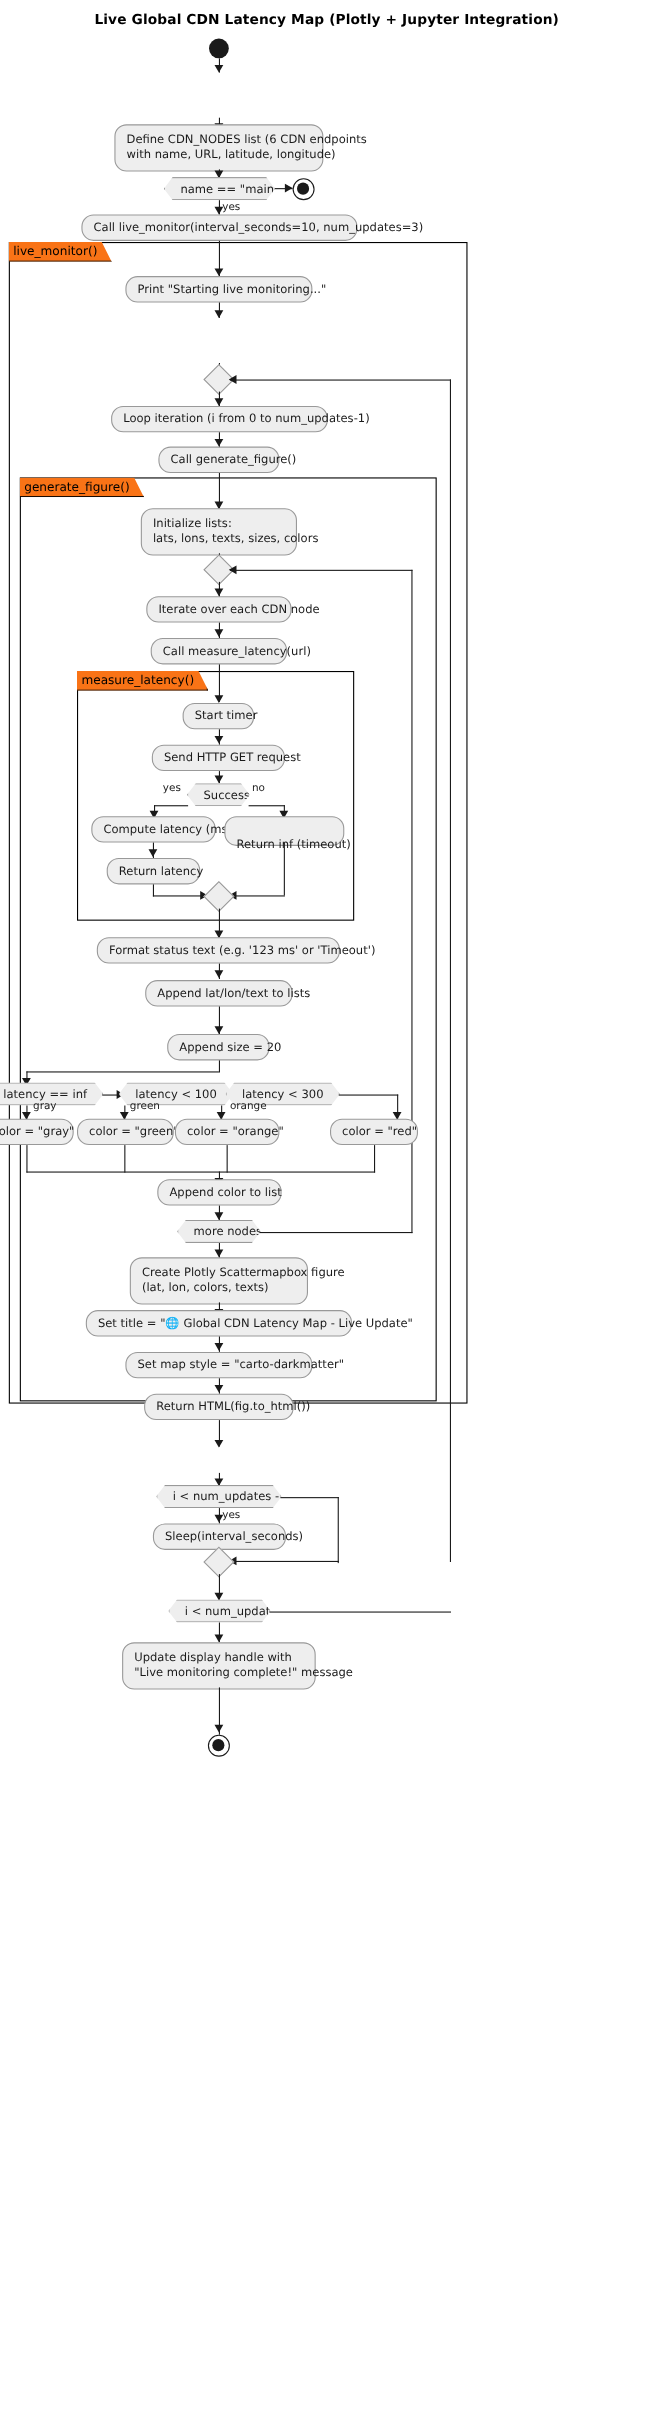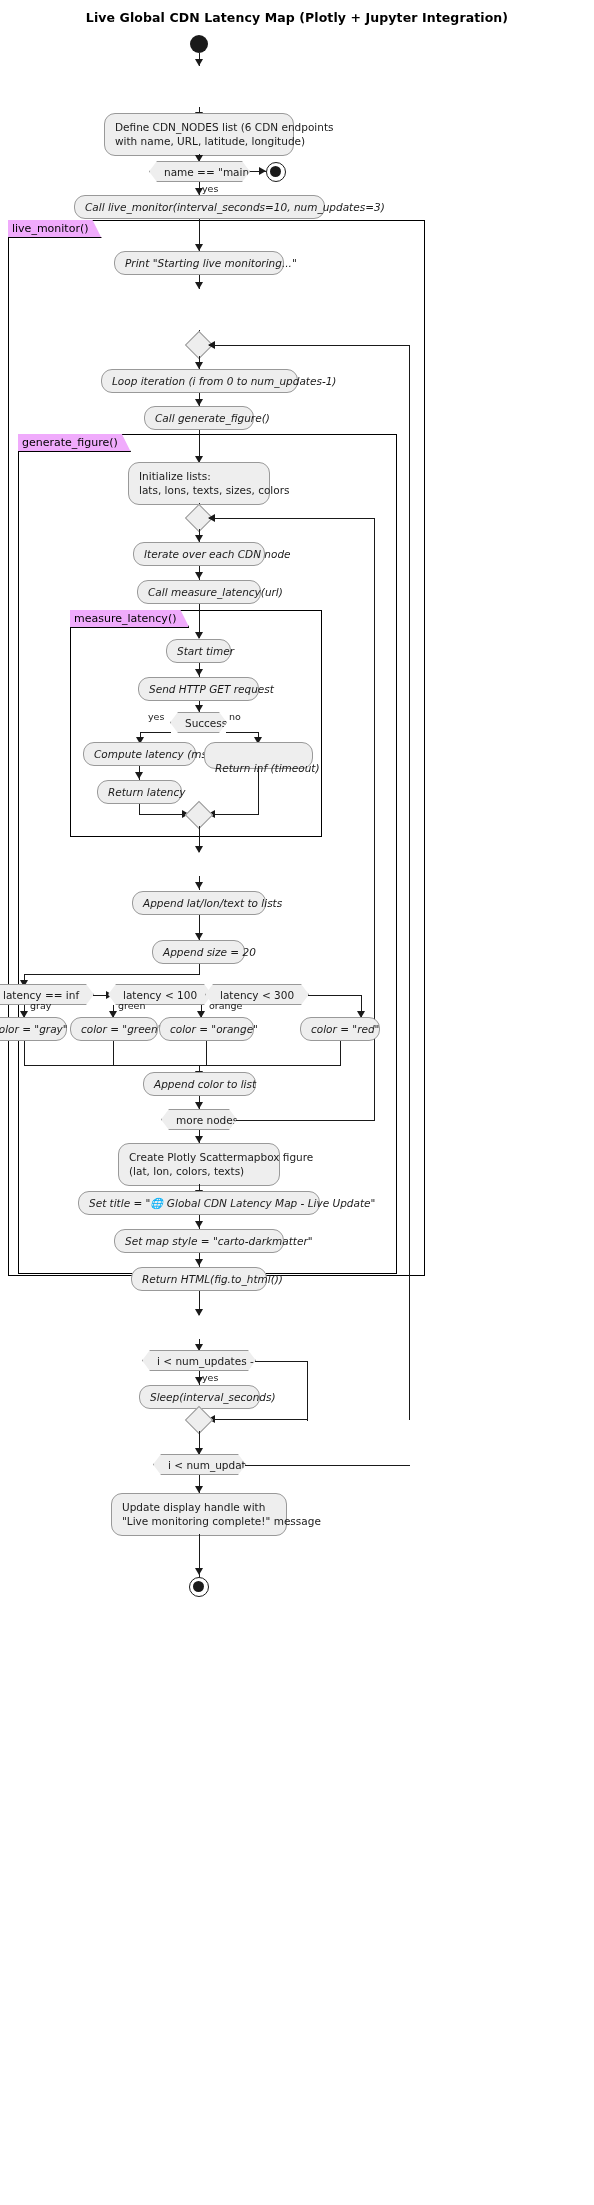--- a/index.html
+++ b/index.html
@@ -34,21 +34,21 @@
     background: #eeeeee;
     border: 1px solid #999999;
     border-radius: 11px;
     color: #1a1a1a;
     font-size: 10.5px;
     line-height: 14px;
     padding: 6px 10px 7px 10px;
     white-space: pre;
     box-shadow: 0 0 0 0 rgba(0,0,0,0);
   }
-  .node.center { text-align: center; font-style: italic; }
+  .node.center { text-align: center; }
 
   
   .diamond {
     position: absolute;
     width: 20px; height: 20px;
     background: #eeeeee;
     border: 1px solid #999999;
     transform: rotate(45deg);
   }
 
@@ -109,21 +109,21 @@
   }
 
   
   .frame {
     position: absolute;
     border: 1.4px solid #000000;
     background: transparent;
   }
   .frame-tab {
     position: absolute;
-    background: #f0abfc;
+    background: #f97316;
     border: 1.4px solid #000000;
     border-top: none;
     border-left: none;
     height: 18px;
     padding: 0 12px 0 4px;
     font-size: 11px;
     line-height: 17px;
     color: #000;
     white-space: nowrap;
     clip-path: polygon(0 0, calc(100% - 9px) 0, 100% 100%, 0 100%);
@@ -256,20 +256,21 @@
 
   <div class="ln v" style="left:258px; top:766px; height:48px;"></div>
   <div class="ln h" style="left:209px; top:814px; width:50px;"></div>
   <div class="arw left" style="left:208px; top:810px;"></div>
 
   <div class="diamond" style="left:189px; top:805px;"></div>
 
   <div class="ln v" style="left:198.5px; top:826px; height:26px;"></div>
   <div class="arw down" style="left:194.5px; top:846px;"></div>
 
+  <div class="node center" style="left:88px; top:852px; width:221px; height:24px; padding-top:4px;">Format status text (e.g. '123 ms' or 'Timeout')</div>
   <div class="ln v" style="left:198.5px; top:876px; height:14px;"></div>
   <div class="arw down" style="left:194.5px; top:882px;"></div>
 
   <div class="node center" style="left:132px; top:891px; width:134px; height:24px; padding-top:4px;">Append lat/lon/text to lists</div>
   <div class="ln v" style="left:198.5px; top:915px; height:25px;"></div>
   <div class="arw down" style="left:194.5px; top:933px;"></div>
 
   <div class="node center" style="left:152px; top:940px; width:93px; height:24px; padding-top:4px;">Append size = 20</div>
 
   <div class="ln v" style="left:198.5px; top:964px; height:11px;"></div>

